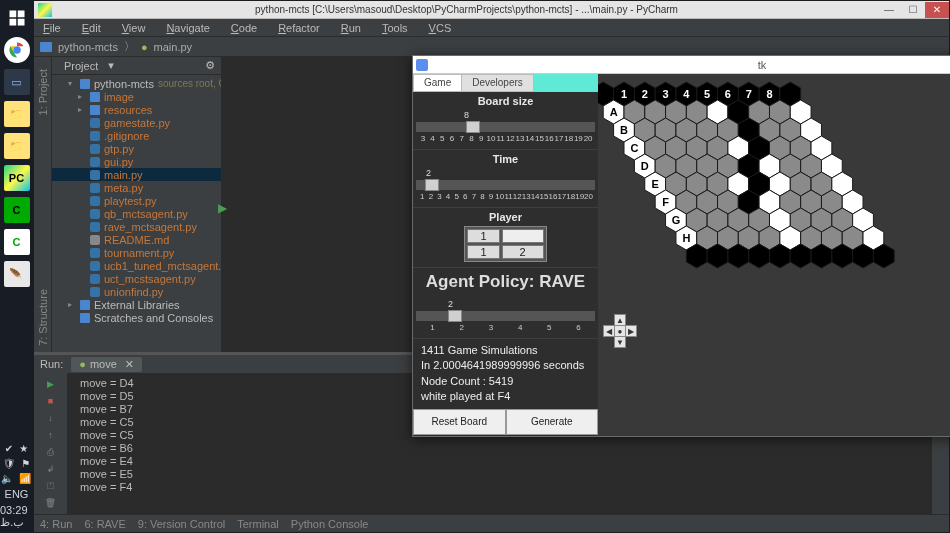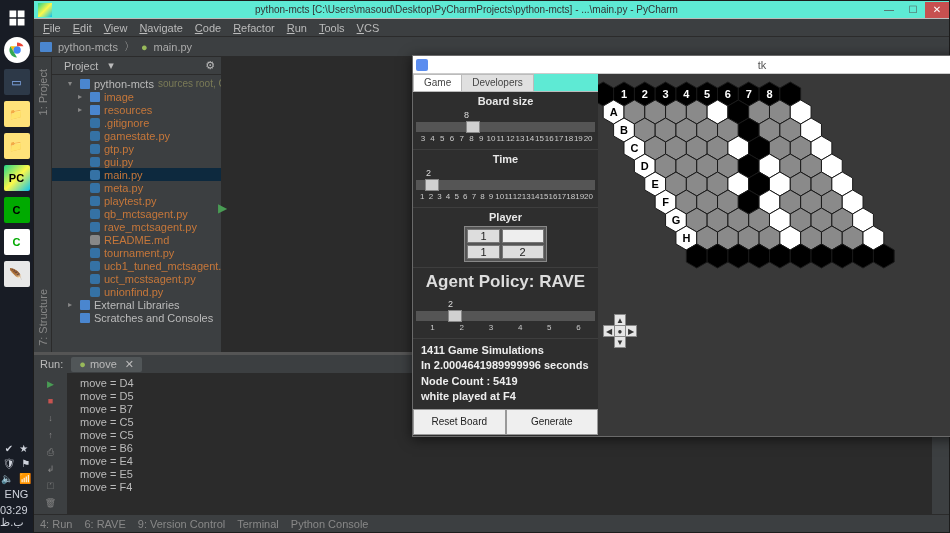--- a/index.html
+++ b/index.html
@@ -13,28 +13,28 @@
   .taskbar .chrome{background:#fff;border-radius:50%}
   .taskbar .explorer{background:#ffe27a}
   .taskbar .pycharm{background:linear-gradient(135deg,#21d789,#fcf84a,#07c3f2);color:#000;font-weight:bold}
   .taskbar .cmder{background:#0a0;color:#000;font-weight:bold}
   .taskbar .tray{margin-top:auto;display:flex;flex-direction:column;align-items:center;gap:4px;color:#cfd3dc;font-size:9px;padding-bottom:4px;width:100%}
   .taskbar .tray .row{display:flex;gap:6px;justify-content:center}
   .taskbar .tray .ic{font-size:10px}
 
   
   .pycharm-win{position:absolute;left:33px;top:0;right:0;bottom:0;background:#3c3f41;display:flex;flex-direction:column;border:1px solid #1c1c1c}
-  .titlebar{height:18px;background:#5eead4;color:#333;display:flex;align-items:center;font-size:10px;border-bottom:1px solid #bbb}
+  .titlebar{height:18px;background:#e5e5e5;color:#333;display:flex;align-items:center;font-size:10px;border-bottom:1px solid #bbb}
   .titlebar .t-icon{width:14px;height:14px;margin:0 4px;background:linear-gradient(135deg,#21d789,#fcf84a,#07c3f2);display:inline-block}
   .titlebar .t-center{flex:1;text-align:center;font-size:10px;color:#333}
   .titlebar .winbtns{display:flex}
   .titlebar .winbtns div{width:24px;height:16px;display:flex;align-items:center;justify-content:center;font-size:10px;color:#555}
   .titlebar .winbtns .close{background:#c75050;color:#fff}
 
-  .menubar{height:18px;background:#3c3f41;display:flex;align-items:center;padding:0 4px;gap:2px;color:#bbb;font-size:10px;border-bottom:1px solid #2b2b2b}
+  .menubar{height:18px;background:#3c3f41;display:flex;align-items:center;padding:0 4px;gap:11px;color:#bbb;font-size:10px;border-bottom:1px solid #2b2b2b}
   .menubar span{padding:2px 5px;cursor:pointer}
   .menubar span:first-letter{text-decoration:underline}
 
   .crumb{height:20px;background:#3c3f41;display:flex;align-items:center;padding:0 6px;gap:6px;color:#aaa;font-size:10px;border-bottom:1px solid #2b2b2b}
   .crumb .folder-ic{width:12px;height:10px;background:#4a86cf;display:inline-block;border-radius:1px}
 
   .content{flex:1;display:flex;min-height:0;position:relative}
   .gutter{width:18px;background:#3c3f41;border-right:1px solid #2b2b2b;display:flex;flex-direction:column;align-items:center;padding-top:6px;color:#888;font-size:10px;gap:12px}
   .gutter .vtab{writing-mode:vertical-rl;transform:rotate(180deg);padding:6px 1px;cursor:pointer}
 
@@ -73,21 +73,21 @@
   .ctrl-sec h4{text-align:center;font-weight:bold;font-size:11px;margin-bottom:3px;color:#e8e8e8}
   .slider{position:relative;height:10px;background:#555;margin:2px 0}
   .slider .thumb{position:absolute;top:-1px;height:12px;width:14px;background:#d0d0d0;border:1px solid #888}
   .scale{height:12px;display:flex;justify-content:space-between;padding:0 2px;color:#ccc}
   .scale span{font-size:8px;flex:1;text-align:center}
   .scale.small span{font-size:8px}
   .player-tbl{margin:2px auto;border:1px solid #888;background:#555;font-size:9px}
   .player-tbl td{border:1px solid #777;padding:0 12px;text-align:center;background:#ddd;color:#222}
   .player-tbl td.sel{background:#eee}
   .policy{text-align:center;font-weight:bold;font-size:17px;padding:4px 0}
-  .info{padding:4px 8px;color:#eee;font-weight:bold;font-size:10px;line-height:1.4}
+  .info{padding:4px 8px;color:#eee;font-weight:normal;font-size:10px;line-height:1.4}
   .btns{display:flex;height:26px}
   .btns button{flex:1;background:#efefef;border:1px solid #999;font-size:10px;color:#222;cursor:pointer}
 
   .board-area{flex:1;background:#393939;position:relative;overflow:hidden}
   .board-svg{position:absolute;left:-4px;top:4px}
 
   .dpad{position:absolute;left:190px;top:258px;width:34px;height:34px;z-index:42}
   .dpad div{position:absolute;width:12px;height:12px;background:#e6e6e6;border:1px solid #888;font-size:8px;display:flex;align-items:center;justify-content:center;color:#333}
 
   
@@ -207,27 +207,27 @@
           <div class="node">
             <span class="pad" style="width:18px"></span>
             <span class="arrow">▸</span>
             <span class="ic folder"></span>
             <span class="name ">resources</span>
           </div>
           <div class="node">
             <span class="pad" style="width:18px"></span>
             <span class="arrow"></span>
             <span class="ic py"></span>
+            <span class="name ">gamestate.py</span>
+          </div>
+          <div class="node">
+            <span class="pad" style="width:18px"></span>
+            <span class="arrow"></span>
+            <span class="ic py"></span>
             <span class="name ">.gitignore</span>
-          </div>
-          <div class="node">
-            <span class="pad" style="width:18px"></span>
-            <span class="arrow"></span>
-            <span class="ic py"></span>
-            <span class="name ">gamestate.py</span>
           </div>
           <div class="node">
             <span class="pad" style="width:18px"></span>
             <span class="arrow"></span>
             <span class="ic py"></span>
             <span class="name ">gtp.py</span>
           </div>
           <div class="node">
             <span class="pad" style="width:18px"></span>
             <span class="arrow"></span>

